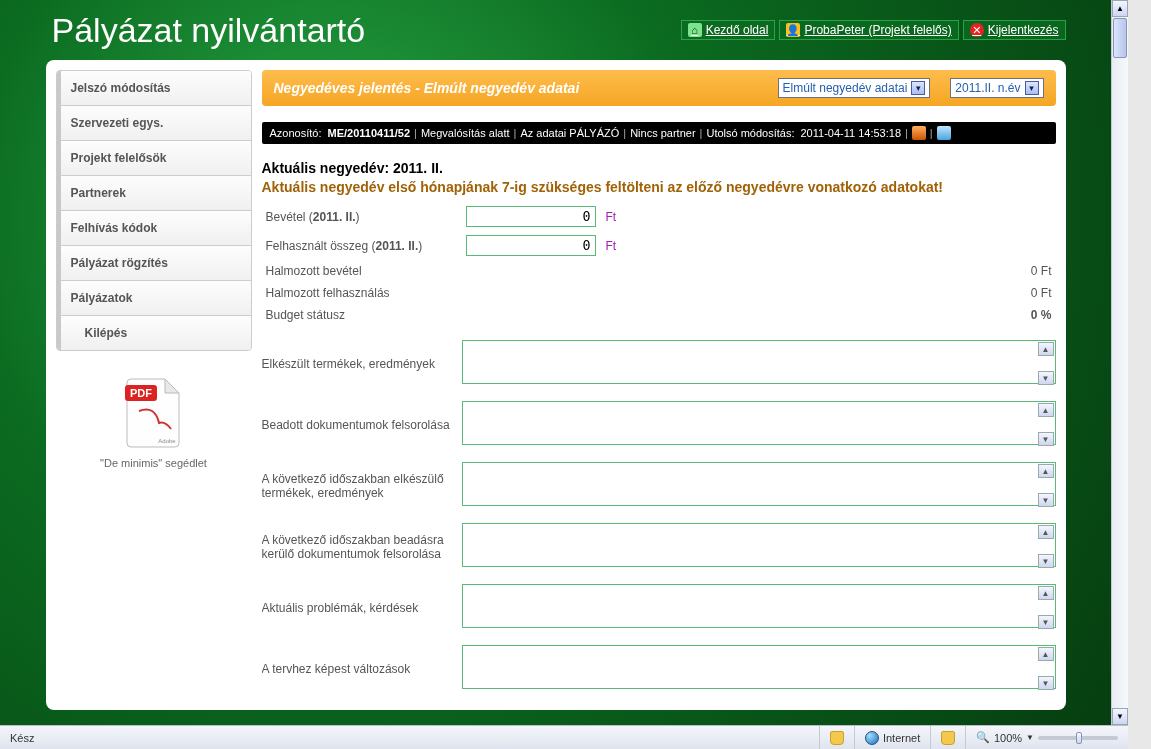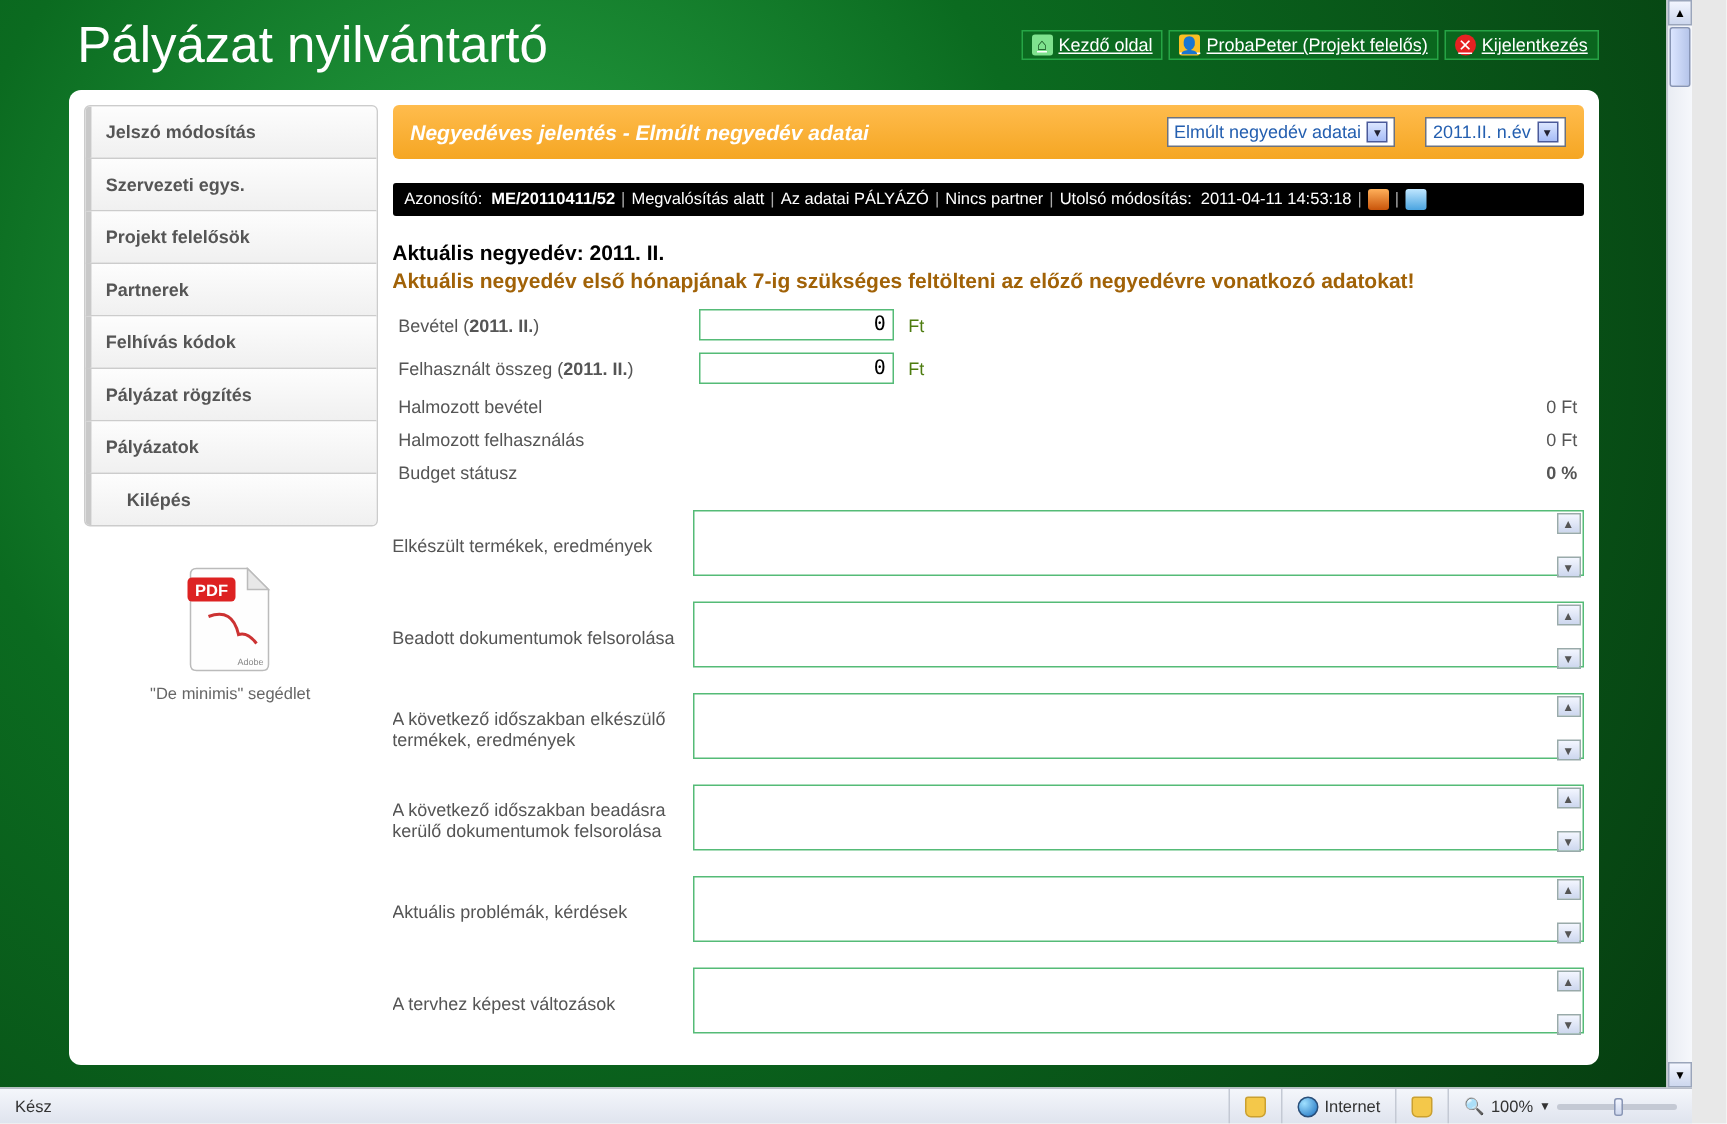--- a/index.html
+++ b/index.html
@@ -177,21 +177,21 @@
   }
   .head1 { color:#000; font-weight:bold; font-size:14px; margin:6px 0 2px 0;}
   .warn { color:#a16207; font-weight:bold; font-size:14px; line-height:1.3; }
   table.form { width:100%; border-collapse: collapse; margin-top:6px;}
   table.form td { padding: 4px 4px; vertical-align: middle; font-size:12px;}
   .lbl { width: 200px; color:#555;}
   .num-input {
     width: 130px; border:1px solid #5b7; text-align:right; padding:2px 4px;
     font-family: monospace;
   }
-  .unit { padding-left:4px; color:#4d7c0f;}
+  .unit { padding-left:4px; color:#a21caf;}
   .sumrow td { padding: 1px 4px; font-size:12px;}
   .sumrow .r { text-align:right; }
   .ta-row { display:flex; align-items:center; margin-top:14px;}
   .ta-label { width:200px; flex:0 0 200px; color:#555; font-size:12px; padding-right:6px;}
   .ta-wrap { flex:1; position:relative;}
   textarea.ta {
     width: 100%; height: 44px; resize:none;
     border:1px solid #5b7; padding:4px;
     font-family: Arial, sans-serif; font-size:12px;
   }

